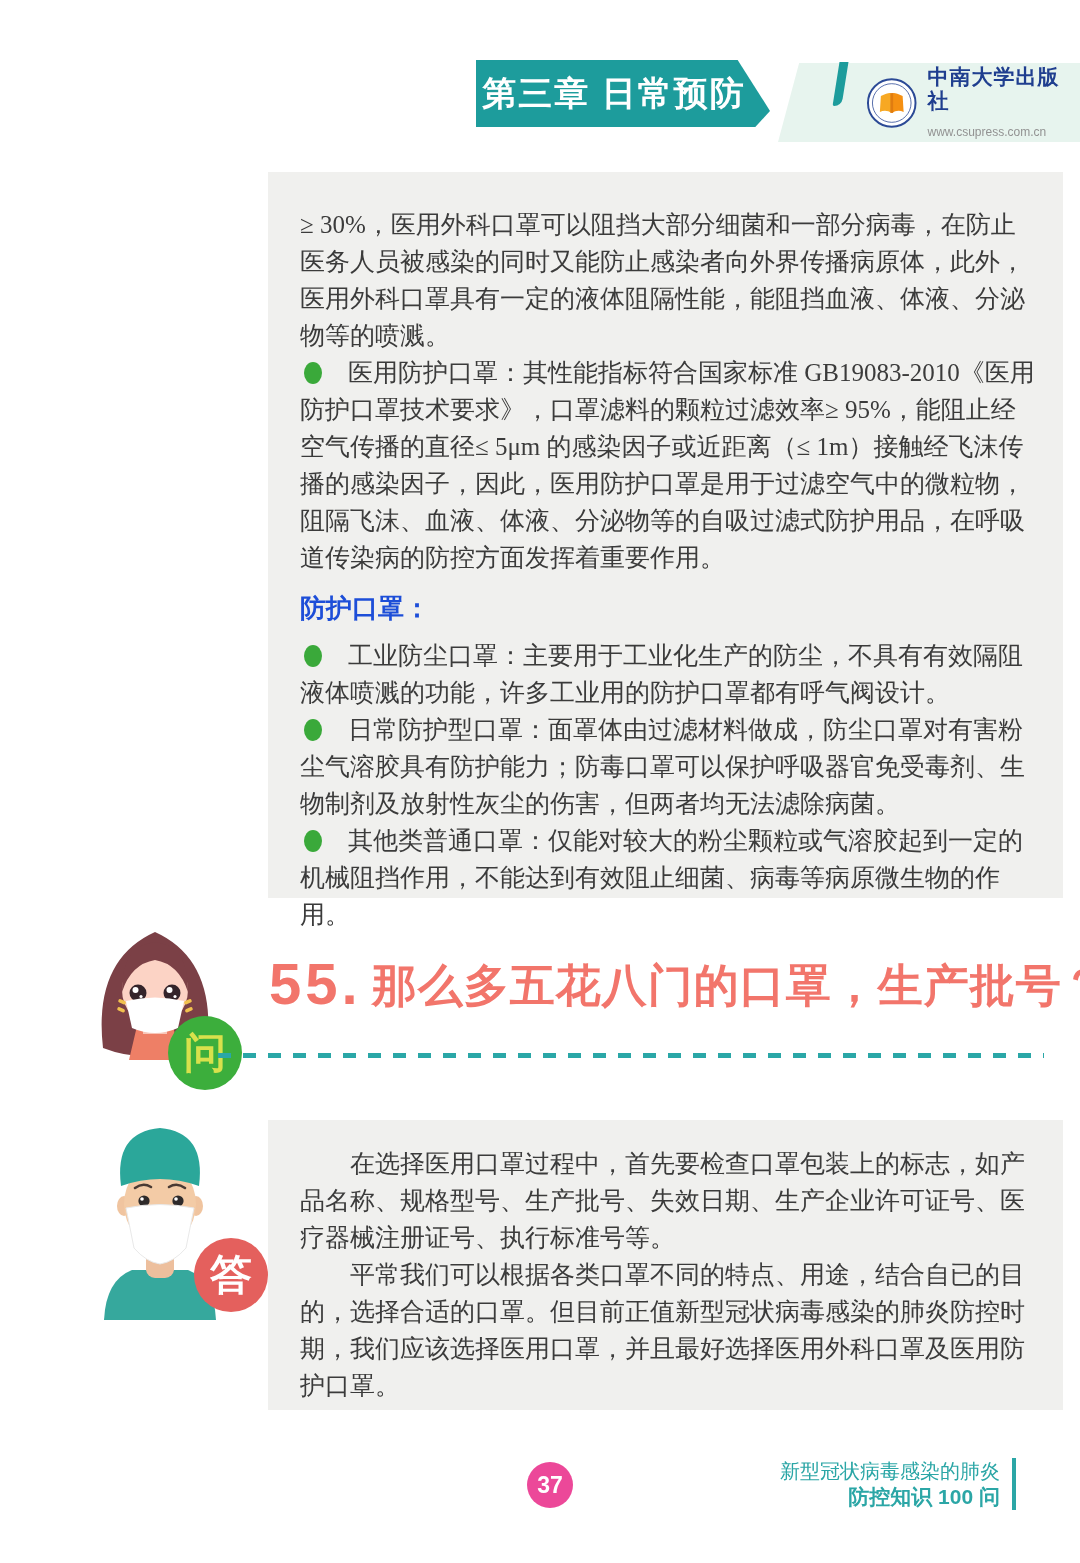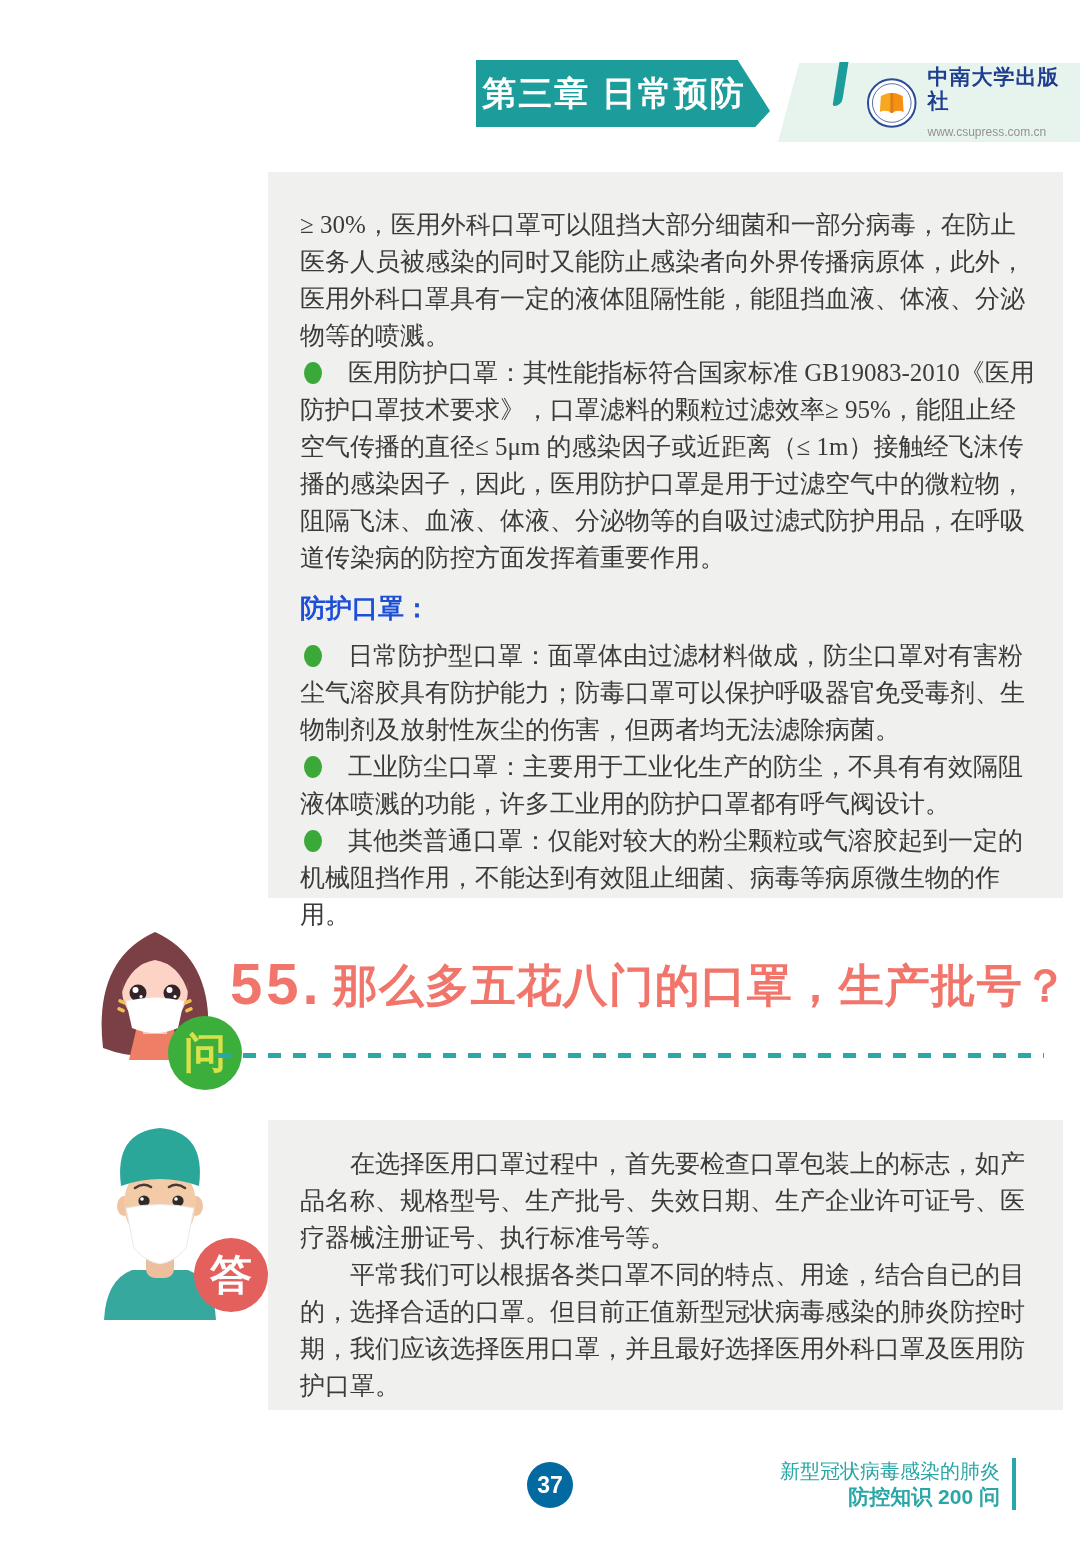--- a/index.html
+++ b/index.html
@@ -66,39 +66,39 @@
     position:absolute; left:168px; top:1016px; width:74px; height:74px;
     border-radius:50%; background:#3cae3c; color:#d8e14c;
     font-family:"Liberation Sans","DejaVu Sans",sans-serif; font-weight:bold;
     font-size:42px; line-height:74px; text-align:center;
   }
   .q-title {
     position:absolute; left:230px; top:950px; width:812px;
     color:#f2756b; font-family:"Liberation Sans","DejaVu Sans",sans-serif;
     font-weight:bold; font-size:45px; letter-spacing:1px; white-space:nowrap;
   }
-  .q-title .q-num { font-size:58px; letter-spacing:4px; margin-right:10px; vertical-align:-3px; }
+  .q-title .q-num { font-size:58px; letter-spacing:4px; margin-right:10px; vertical-align:-3px;margin-left:39px; }
   .q-divider {
     position:absolute; left:218px; top:1053px; width:826px; height:5px;
     background:repeating-linear-gradient(90deg,#2aa7a7 0 13px,transparent 13px 25px);
   }
 
   
   .doctor-avatar { position:absolute; left:98px; top:1108px; width:124px; height:212px; }
   .a-badge {
     position:absolute; left:194px; top:1238px; width:74px; height:74px;
     border-radius:50%; background:#e4605d; color:#ffffff;
     font-family:"Liberation Sans","DejaVu Sans",sans-serif; font-weight:bold;
     font-size:42px; line-height:74px; text-align:center;
   }
 
   
   .page-num {
     position:absolute; left:527px; top:1462px; width:46px; height:46px;
-    border-radius:50%; background:#0369a1; color:#ffffff;
+    border-radius:50%; background:#ec4899; color:#ffffff;
     font-family:"Liberation Sans","DejaVu Sans",sans-serif; font-weight:bold;
     font-size:23px; line-height:46px; text-align:center;
   }
   .footer-right {
     position:absolute; left:700px; top:1458px; width:316px;
     text-align:right; padding-right:12px; border-right:4px solid #2ba6a6;
     color:#2ba6a6; font-family:"Liberation Sans","DejaVu Sans",sans-serif;
   }
   .footer-right .l1 { font-size:20px; line-height:26px; }
   .footer-right .l2 { font-size:21px; line-height:26px; font-weight:bold; }
@@ -121,22 +121,22 @@
       <div class="pub-url">www.csupress.com.cn</div>
     </div>
   </div>
   <div class="banner-accent"></div>
   <div class="banner-teal">第三章 日常预防篇</div>
 
   <div class="info-box">
     <p>≥ 30%，医用外科口罩可以阻挡大部分细菌和一部分病毒，在防止医务人员被感染的同时又能防止感染者向外界传播病原体，此外，医用外科口罩具有一定的液体阻隔性能，能阻挡血液、体液、分泌物等的喷溅。</p>
     <p><span class="bullet"></span><span>医用防护口罩：其性能指标符合国家标准 GB19083-2010《医用防护口罩技术要求》，口罩滤料的颗粒过滤效率≥ 95%，能阻止经空气传播的直径≤ 5μm 的感染因子或近距离（≤ 1m）接触经飞沫传播的感染因子，因此，医用防护口罩是用于过滤空气中的微粒物，阻隔飞沫、血液、体液、分泌物等的自吸过滤式防护用品，在呼吸道传染病的防控方面发挥着重要作用。</span></p>
     <div class="subheading">防护口罩：</div>
+    <p><span class="bullet"></span><span>工业防尘口罩：主要用于工业化生产的防尘，不具有有效隔阻液体喷溅的功能，许多工业用的防护口罩都有呼气阀设计。</span></p>
     <p><span class="bullet"></span><span>日常防护型口罩：面罩体由过滤材料做成，防尘口罩对有害粉尘气溶胶具有防护能力；防毒口罩可以保护呼吸器官免受毒剂、生物制剂及放射性灰尘的伤害，但两者均无法滤除病菌。</span></p>
-    <p><span class="bullet"></span><span>工业防尘口罩：主要用于工业化生产的防尘，不具有有效隔阻液体喷溅的功能，许多工业用的防护口罩都有呼气阀设计。</span></p>
     <p><span class="bullet"></span><span>其他类普通口罩：仅能对较大的粉尘颗粒或气溶胶起到一定的机械阻挡作用，不能达到有效阻止细菌、病毒等病原微生物的作用。</span></p>
   </div>
 
   <svg class="girl-avatar" viewBox="0 0 124 134">
     <path d="M10 122 Q0 34 62 6 Q124 34 114 122 Q88 132 62 130 Q36 132 10 122 Z" fill="#7b4046"></path>
     <path d="M36 134 L44 100 Q62 108 80 100 L88 134 Z" fill="#ee7f66"></path>
     <rect x="50" y="88" width="24" height="20" fill="#f7c5b8"></rect>
     <ellipse cx="62" cy="64" rx="33" ry="35" fill="#fcd3c5"></ellipse>
     <path d="M29 66 Q28 20 62 16 L62 34 Q38 38 29 66 Z" fill="#7b4046"></path>
     <path d="M95 66 Q96 20 62 16 L62 34 Q86 38 95 66 Z" fill="#7b4046"></path>
@@ -175,16 +175,16 @@
   </svg>
   <div class="a-badge">答</div>
   <div class="answer-box">
     <p>在选择医用口罩过程中，首先要检查口罩包装上的标志，如产品名称、规格型号、生产批号、失效日期、生产企业许可证号、医疗器械注册证号、执行标准号等。</p>
     <p>平常我们可以根据各类口罩不同的特点、用途，结合自已的目的，选择合适的口罩。但目前正值新型冠状病毒感染的肺炎防控时期，我们应该选择医用口罩，并且最好选择医用外科口罩及医用防护口罩。</p>
   </div>
 
   <div class="page-num">37</div>
   <div class="footer-right">
     <div class="l1">新型冠状病毒感染的肺炎</div>
-    <div class="l2">防控知识 200 问</div>
+    <div class="l2">防控知识 100 问</div>
   </div>
 
 </div>
 
 </body></html>

